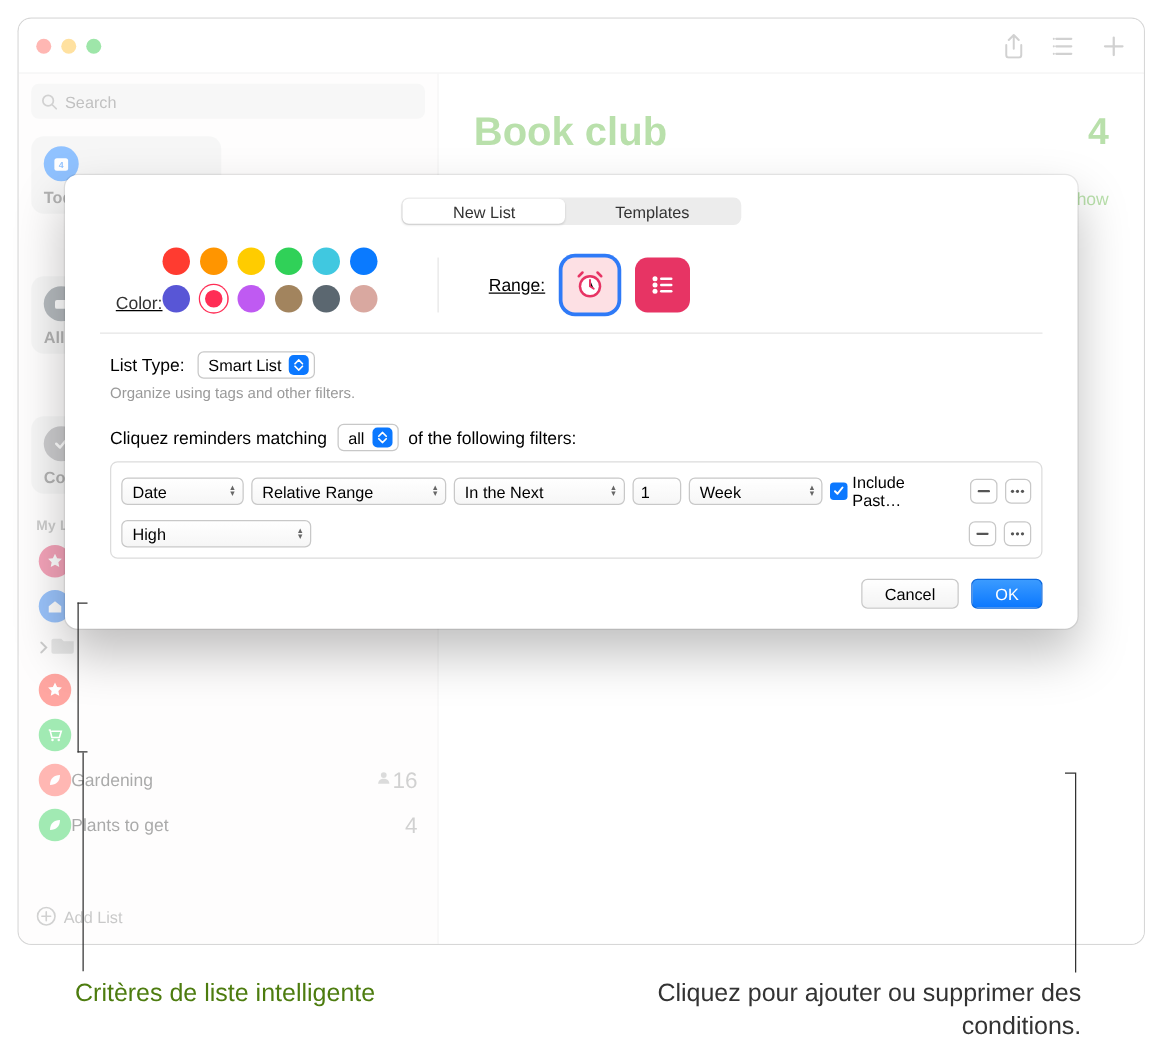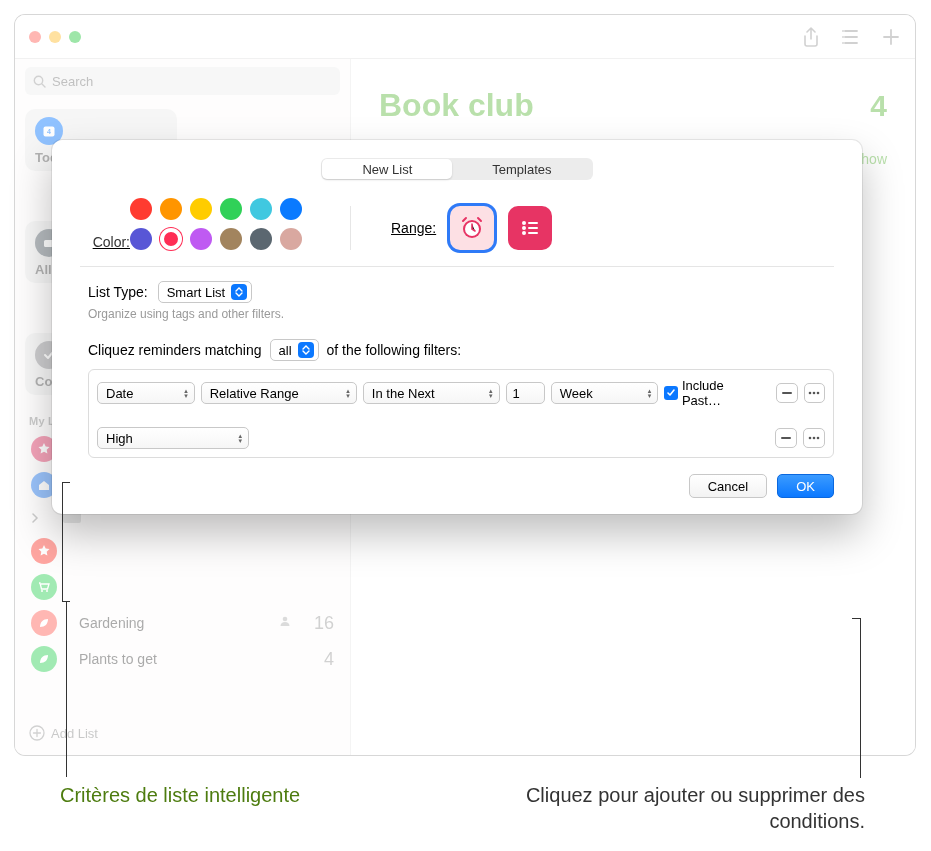--- a/index.html
+++ b/index.html
@@ -22,21 +22,21 @@
   .search-field svg{flex-shrink:0;}
   .search-field input{ border:none; background:transparent; outline:none; font-size:13px; color:#333; width:100%; }
 
   .smart-labels { display:flex; flex-direction:column; gap:50px; margin-bottom:20px; margin-top:14px;}
   .smart-row { display:flex; gap:12px; }
   .smart-card { flex:1; border-radius:10px; background:#ececec; padding:8px 10px; height:62px; position:relative; }
   .smart-card .circle { width:28px; height:28px; border-radius:50%; display:inline-flex; align-items:center; justify-content:center; font-size:12px; color:#fff; }
   .smart-card .label { position:absolute; bottom:6px; left:10px; font-size:13px; font-weight:600; color:#555;}
 
   .section-label{ font-size:11px; font-weight:600; color:#8e8e8e; margin:8px 0 4px 4px; letter-spacing:.02em;}
-  .list-item { display:flex; align-items:center; gap:22px; padding:5px 6px; border-radius:6px; }
+  .list-item { display:flex; align-items:center; gap:0; padding:5px 6px; border-radius:6px; }
   .list-item .badge { width:26px; height:26px; border-radius:50%; display:flex; align-items:center;justify-content:center; color:#fff; font-size:13px;}
   .list-item .name { flex:1; font-size:14px; color:#444; }
   .list-item .count { font-size:18px; color:#9a9a9a; }
   .list-item .shared { color:#b0b0b0; }
   .chevron { color:#8f8f8f; margin-right:2px;}
 
   .add-list { position:absolute; bottom:8px; left:10px; display:flex; align-items:center; gap:6px; color:#888; font-size:13px; padding:6px 4px;}
 
   
   .content { position:absolute; left:336px; right:0; top:44px; bottom:0; padding: 28px 28px; background:#fff; }
@@ -71,21 +71,21 @@
 
   .smart-section{ position:relative; padding-left:8px;}
   .lt-row{ display:flex; align-items:center; gap:10px; margin-bottom:4px;}
   .lt-label{ font-size:14px; }
   .combo{ height:22px; border:1px solid #c8c8c8; border-radius:5px; background:#fff; display:inline-flex; align-items:center; padding:0 4px 0 8px; gap:6px; font-size:13px; cursor:default;}
   .combo .carets{ width:16px; height:16px; background:#0b78ff; border-radius:4px; display:flex;flex-direction:column;align-items:center;justify-content:center; gap:0px;}
   .combo .carets svg{display:block;}
   .hint{ font-size:12px; color:#9a9a9a; margin-bottom:18px;}
 
   .match-row{ display:flex; align-items:center; gap:8px; font-size:14px; margin-bottom:8px;}
-  .filters-box{ border:1px solid #dcdcdc; border-radius:6px; padding:8px; display:flex; flex-direction:column; gap:19px;}
+  .filters-box{ border:1px solid #dcdcdc; border-radius:6px; padding:8px; display:flex; flex-direction:column; gap:8px;}
   .filter-row{ display:flex; align-items:center; gap:6px;}
   .select{ height:22px; border:1px solid #c8c8c8; border-radius:5px; background:linear-gradient(#fff,#f6f6f6); display:inline-flex; align-items:center; justify-content:space-between; padding:0 6px 0 8px; font-size:13px; cursor:default;}
   .select .chev{ color:#666; display:flex;flex-direction:column;line-height:5px;font-size:7px;}
   .num-input{ width:40px; height:22px; border:1px solid #c8c8c8; border-radius:5px; padding:0 6px; font-size:13px; background:linear-gradient(#fff,#f6f6f6); display:flex;align-items:center;}
   .num-input .val{flex:1;}
   .check{ width:14px; height:14px; border-radius:3px; background:#0b78ff; display:inline-flex;align-items:center;justify-content:center; margin-right:4px;}
   .check svg{display:block;}
   .pill-btn{ width:22px; height:20px; border:1px solid #c8c8c8; border-radius:5px; background:#fff; display:inline-flex;align-items:center;justify-content:center; font-size:12px; color:#555;}
   .spacer{flex:1;}
 

